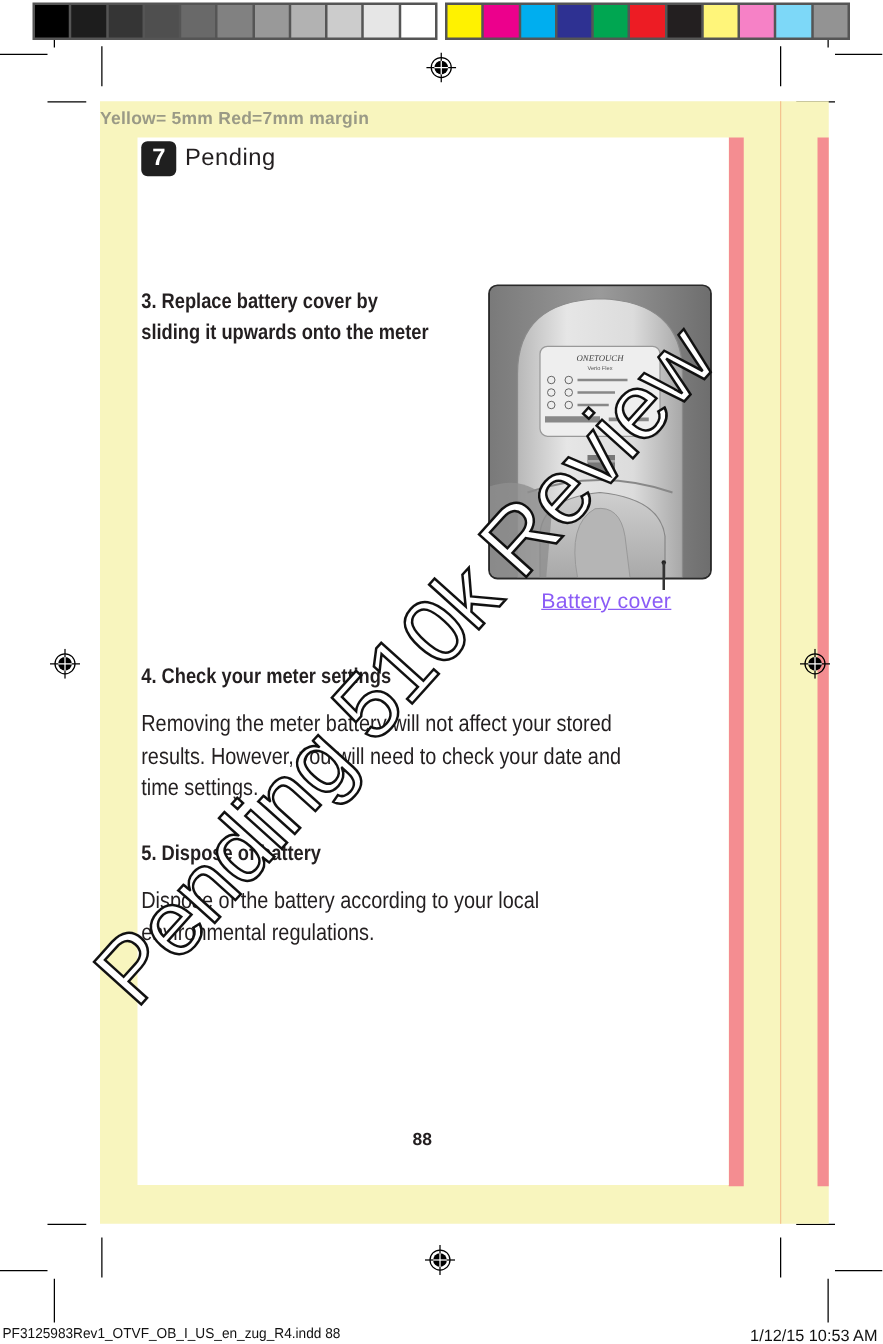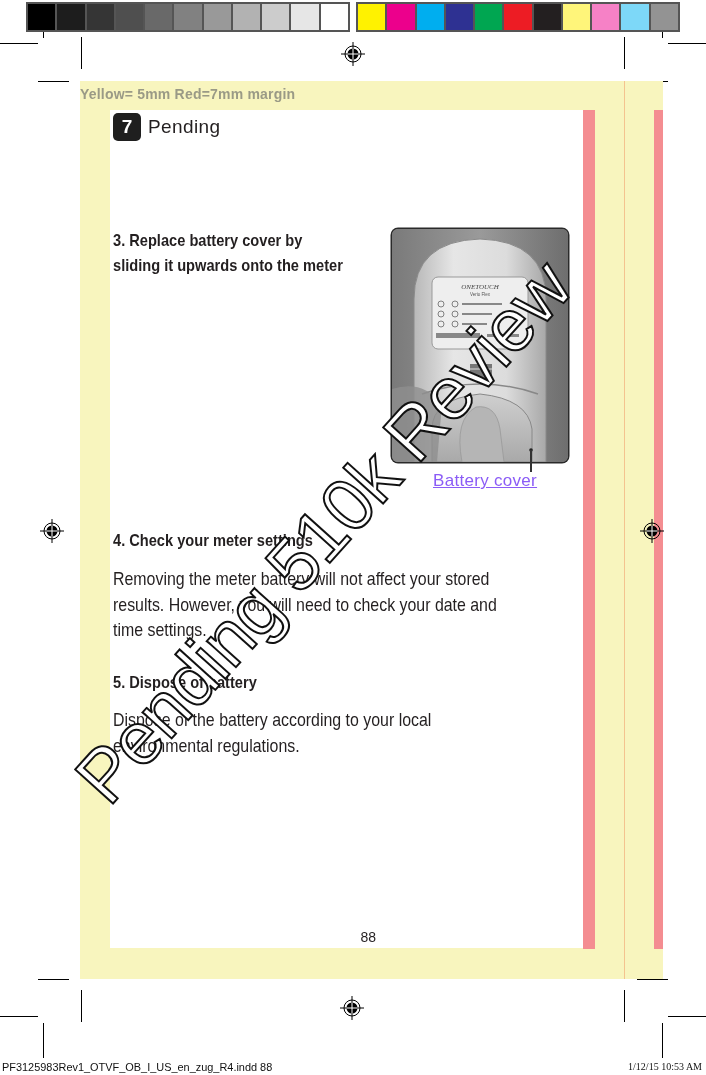--- a/index.html
+++ b/index.html
@@ -17,24 +17,24 @@
   .pink { position:absolute; background:#f48d91; }
   .white-area { position:absolute; left:110px; top:110px; width:473px; height:838px; background:#ffffff; }
   .margin-note { position:absolute; left:80px; width:583px; top:86px; text-align:left; font-size:14px; color:#9a9a86; font-weight:bold; letter-spacing:0.2px; }
   .badge { position:absolute; left:113px; top:113px; width:28px; height:28px; background:#1f1f1f; border-radius:5px; color:#fff; font-weight:bold; font-size:19px; line-height:28px; text-align:center; }
   .chapter-title { position:absolute; left:148px; top:113px; font-size:19px; line-height:28px; color:#231f20; letter-spacing:0.4px; }
   .heading { position:absolute; left:113px; font-family:"Liberation Sans", sans-serif; font-weight:bold; font-size:17px; color:#231f20; line-height:25px; transform-origin:left top; transform:scaleX(0.86); white-space:nowrap; }
   .body-text { position:absolute; left:113px; font-size:18.5px; color:#231f20; line-height:25.5px; transform-origin:left top; transform:scaleX(0.86); white-space:nowrap; }
   .photo { position:absolute; left:392px; top:229px; width:176px; height:233px; border-radius:6px; overflow:hidden; background:#8a8a8a; box-shadow:0 0 0 1.5px #2a2a2a; }
   .photo-caption { position:absolute; left:433px; top:471px; font-size:17px; color:#8b5cf6; letter-spacing:0.3px;text-decoration:underline; }
   .caption-line { position:absolute; left:530px; top:450px; width:1.5px; height:22px; background:#333; }
-  .page-num { position:absolute; left:330px; width:46px; top:929px; text-align:right; font-size:14px; font-weight:normal; color:#231f20; }
+  .page-num { position:absolute; left:330px; width:46px; top:903px; text-align:left; font-size:14px; font-weight:bold; color:#231f20; }
   .watermark { position:absolute; left:118px; top:742px; font-size:74px; color:#ffffff; -webkit-text-stroke:2px #111; white-space:nowrap; transform-origin:left bottom; transform:rotate(-48deg); font-family:"Liberation Sans", sans-serif; line-height:1; letter-spacing:-1px; }
   .slug-left { position:absolute; left:2px; top:1061px; font-size:11.5px; color:#111; transform-origin:left top; transform:scaleX(0.95); white-space:nowrap; }
-  .slug-right { position:absolute; right:4px; top:1061px; font-size:10px; color:#111; white-space:nowrap;font-family:Liberation Serif, serif; }
+  .slug-right { position:absolute; right:4px; top:1061px; font-size:13px; color:#111; white-space:nowrap; }
 </style>
 </head>
 <body>
 
 <div class="colorbar" style="left:26px; width:324px;">
   <div class="swatch" style="width:27.5px;background:#000000"></div>
   <div class="swatch" style="width:27.5px;background:#1d1d1d"></div>
   <div class="swatch" style="width:27.5px;background:#353535"></div>
   <div class="swatch" style="width:27.5px;background:#4f4f4f"></div>
   <div class="swatch" style="width:27.5px;background:#696969"></div>

